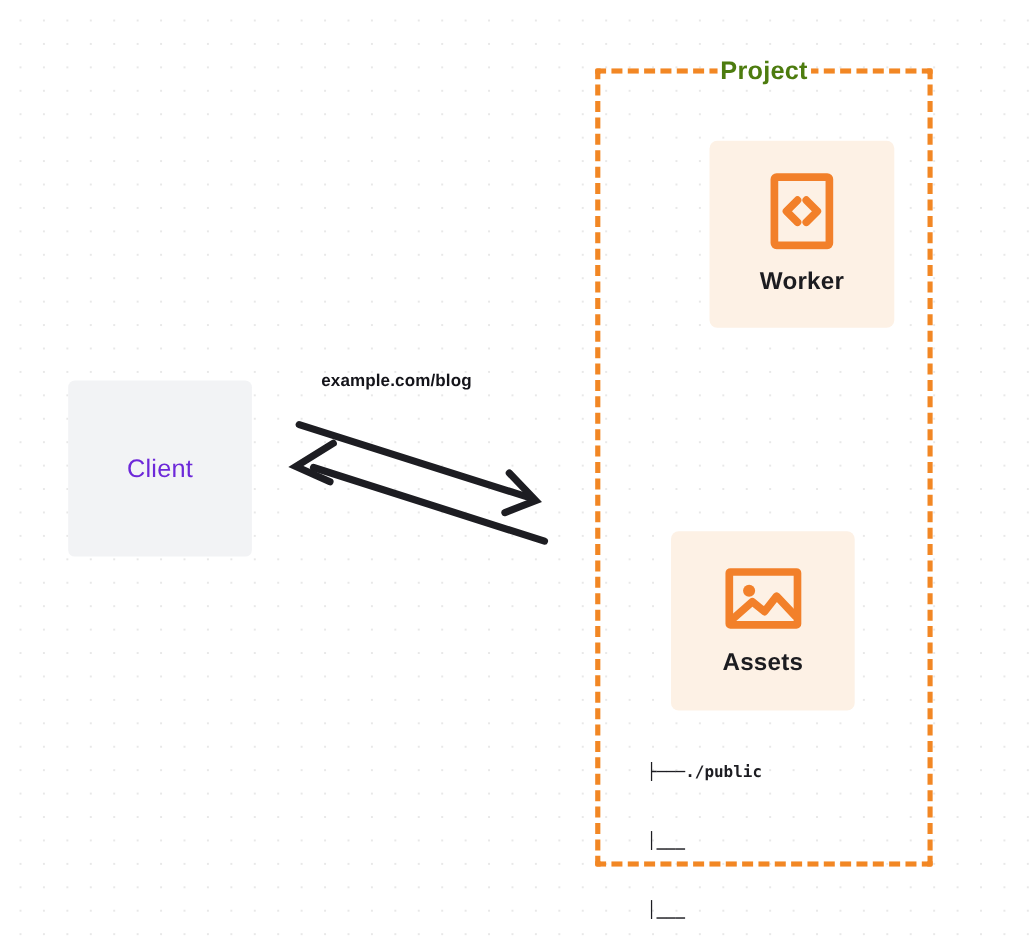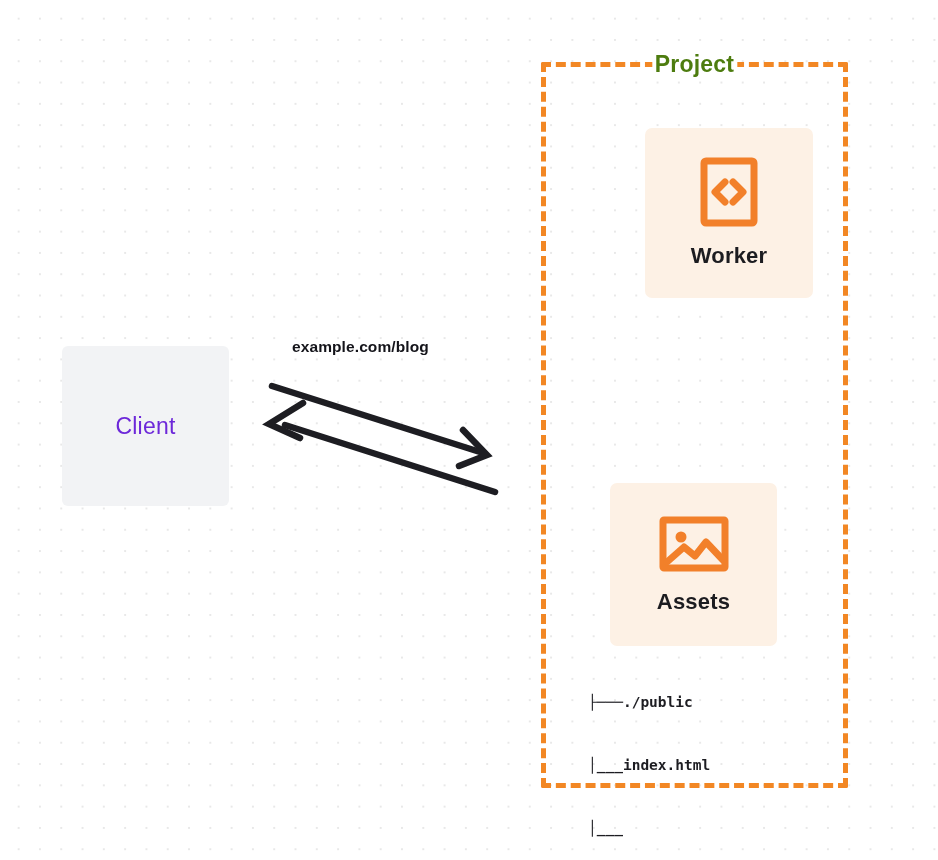--- a/index.html
+++ b/index.html
@@ -194,21 +194,20 @@
     <span class="card-label">Assets</span>
   </div>
 
   <div class="file-tree">
     <div class="tree-row">
       <span class="tree-branch">├───</span>
       <span class="tree-name">./public</span>
     </div>
     <div class="tree-row">
       <span class="tree-branch">│___</span>
-      <span class="tree-name">index.html</span>
     </div>
     <div class="tree-row">
       <span class="tree-branch">│___</span>
     </div>
     
   </div>
 
 </div>
 
 </body></html>

